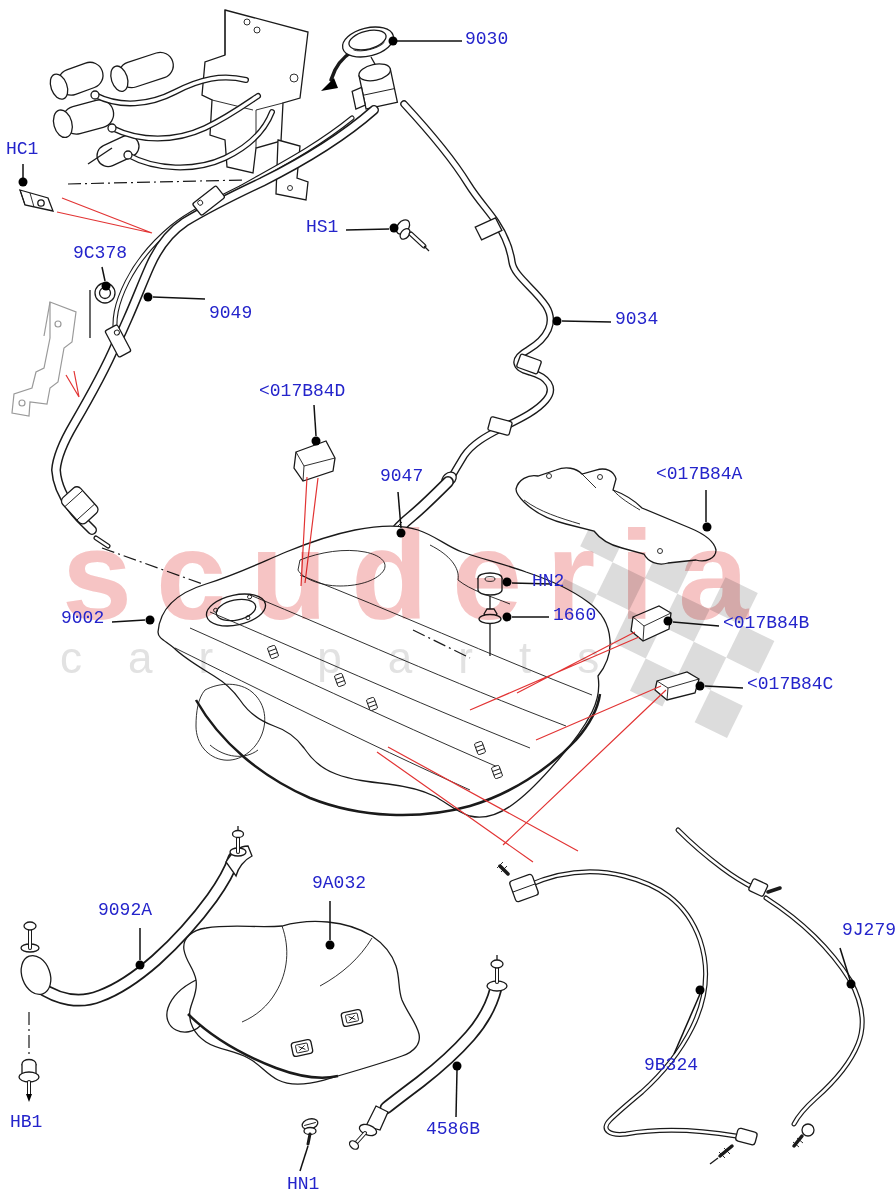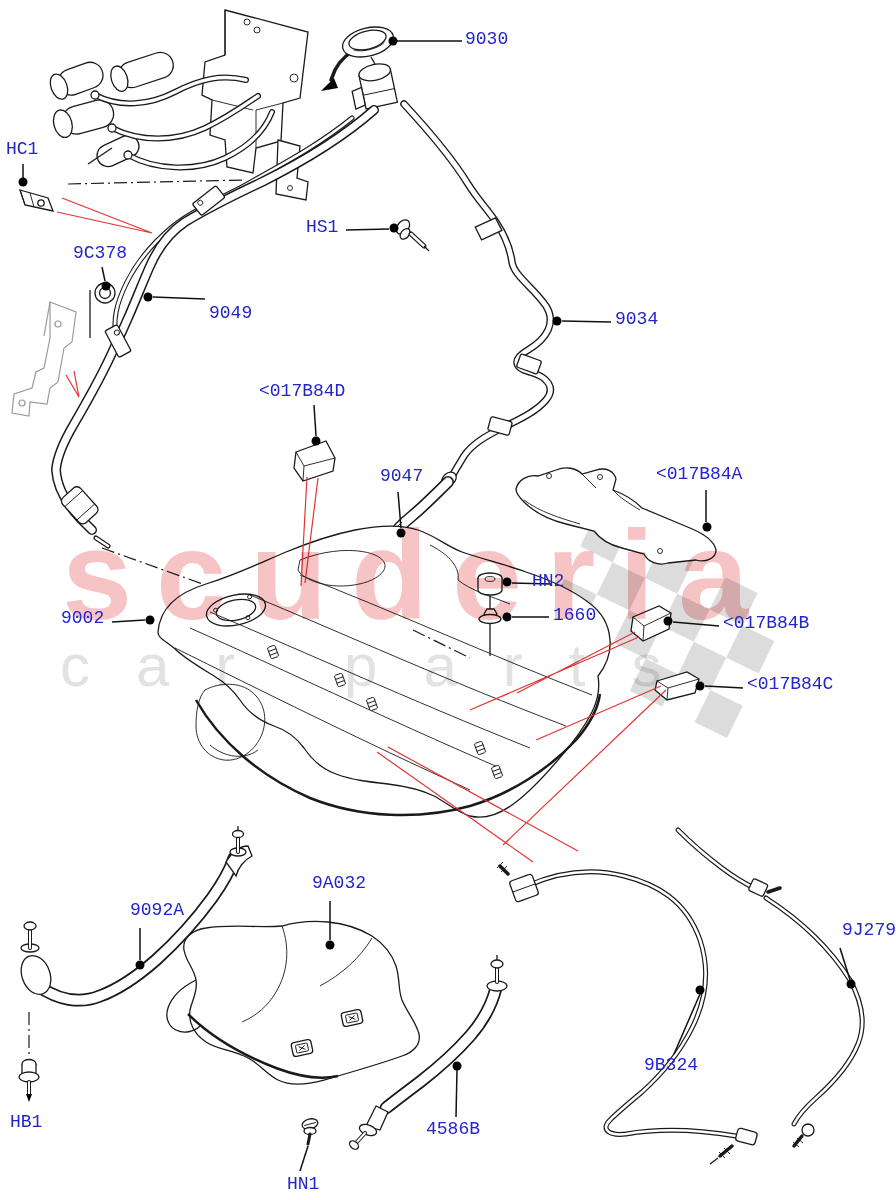--- a/index.html
+++ b/index.html
@@ -4,21 +4,21 @@
 <style>
   html,body{margin:0;padding:0;background:#fff;}
   #stage{position:relative;width:896px;height:1200px;background:#ffffff;overflow:hidden;
          font-family:"Liberation Sans", sans-serif;}
   #art{position:absolute;left:0;top:0;z-index:2;}
   .lbl{position:absolute;z-index:4;font-size:18px;color:#2424cb;white-space:nowrap;
        font-family:Liberation Mono, monospace;line-height:1.0;cursor:pointer;}
   #wm-brand{position:absolute;left:62px;top:513px;z-index:3;font-size:126px;font-weight:bold;
        letter-spacing:24px;color:#f6c4c4;line-height:1;mix-blend-mode:multiply;
        font-family:"Liberation Sans", sans-serif;pointer-events:none;}
-  #wm-sub{position:absolute;left:60px;top:636px;z-index:3;font-size:60px;letter-spacing:46px;
+  #wm-sub{position:absolute;left:60px;top:636px;z-index:3;font-size:44px;letter-spacing:46px;
        color:#e2e2e2;line-height:1;mix-blend-mode:multiply;
        font-family:"Liberation Sans", sans-serif;pointer-events:none;}
   
   .ln{fill:none;stroke:#1a1a1a;stroke-width:1.3;}
   .ln2{fill:none;stroke:#1a1a1a;stroke-width:2.5;}
   .thin{fill:none;stroke:#1a1a1a;stroke-width:0.9;}
   .fw{fill:#fff;stroke:#1a1a1a;stroke-width:1.3;}
   .gray{fill:#fff;stroke:#9a9a9a;stroke-width:1.2;}
   .red{fill:none;stroke:#e23434;stroke-width:1.2;}
   .dd{fill:none;stroke:#1a1a1a;stroke-width:1.2;stroke-dasharray:13 4 2 4;}
@@ -398,21 +398,21 @@
   <div class="lbl" style="left:209px;top:304px">9049</div>
   <div class="lbl" style="left:615px;top:310px">9034</div>
   <div class="lbl" style="left:259px;top:382px">&lt;017B84D</div>
   <div class="lbl" style="left:380px;top:467px">9047</div>
   <div class="lbl" style="left:656px;top:465px">&lt;017B84A</div>
   <div class="lbl" style="left:532px;top:572px">HN2</div>
   <div class="lbl" style="left:553px;top:606px">1660</div>
   <div class="lbl" style="left:723px;top:614px">&lt;017B84B</div>
   <div class="lbl" style="left:747px;top:675px">&lt;017B84C</div>
   <div class="lbl" style="left:61px;top:609px">9002</div>
-  <div class="lbl" style="left:130px;top:901px">9092A</div>
+  <div class="lbl" style="left:98px;top:901px">9092A</div>
   <div class="lbl" style="left:312px;top:874px">9A032</div>
   <div class="lbl" style="left:842px;top:921px">9J279</div>
   <div class="lbl" style="left:10px;top:1113px">HB1</div>
   <div class="lbl" style="left:287px;top:1175px">HN1</div>
   <div class="lbl" style="left:426px;top:1120px">4586B</div>
   <div class="lbl" style="left:644px;top:1056px">9B324</div>
 
 </div>
 
 </body></html>

